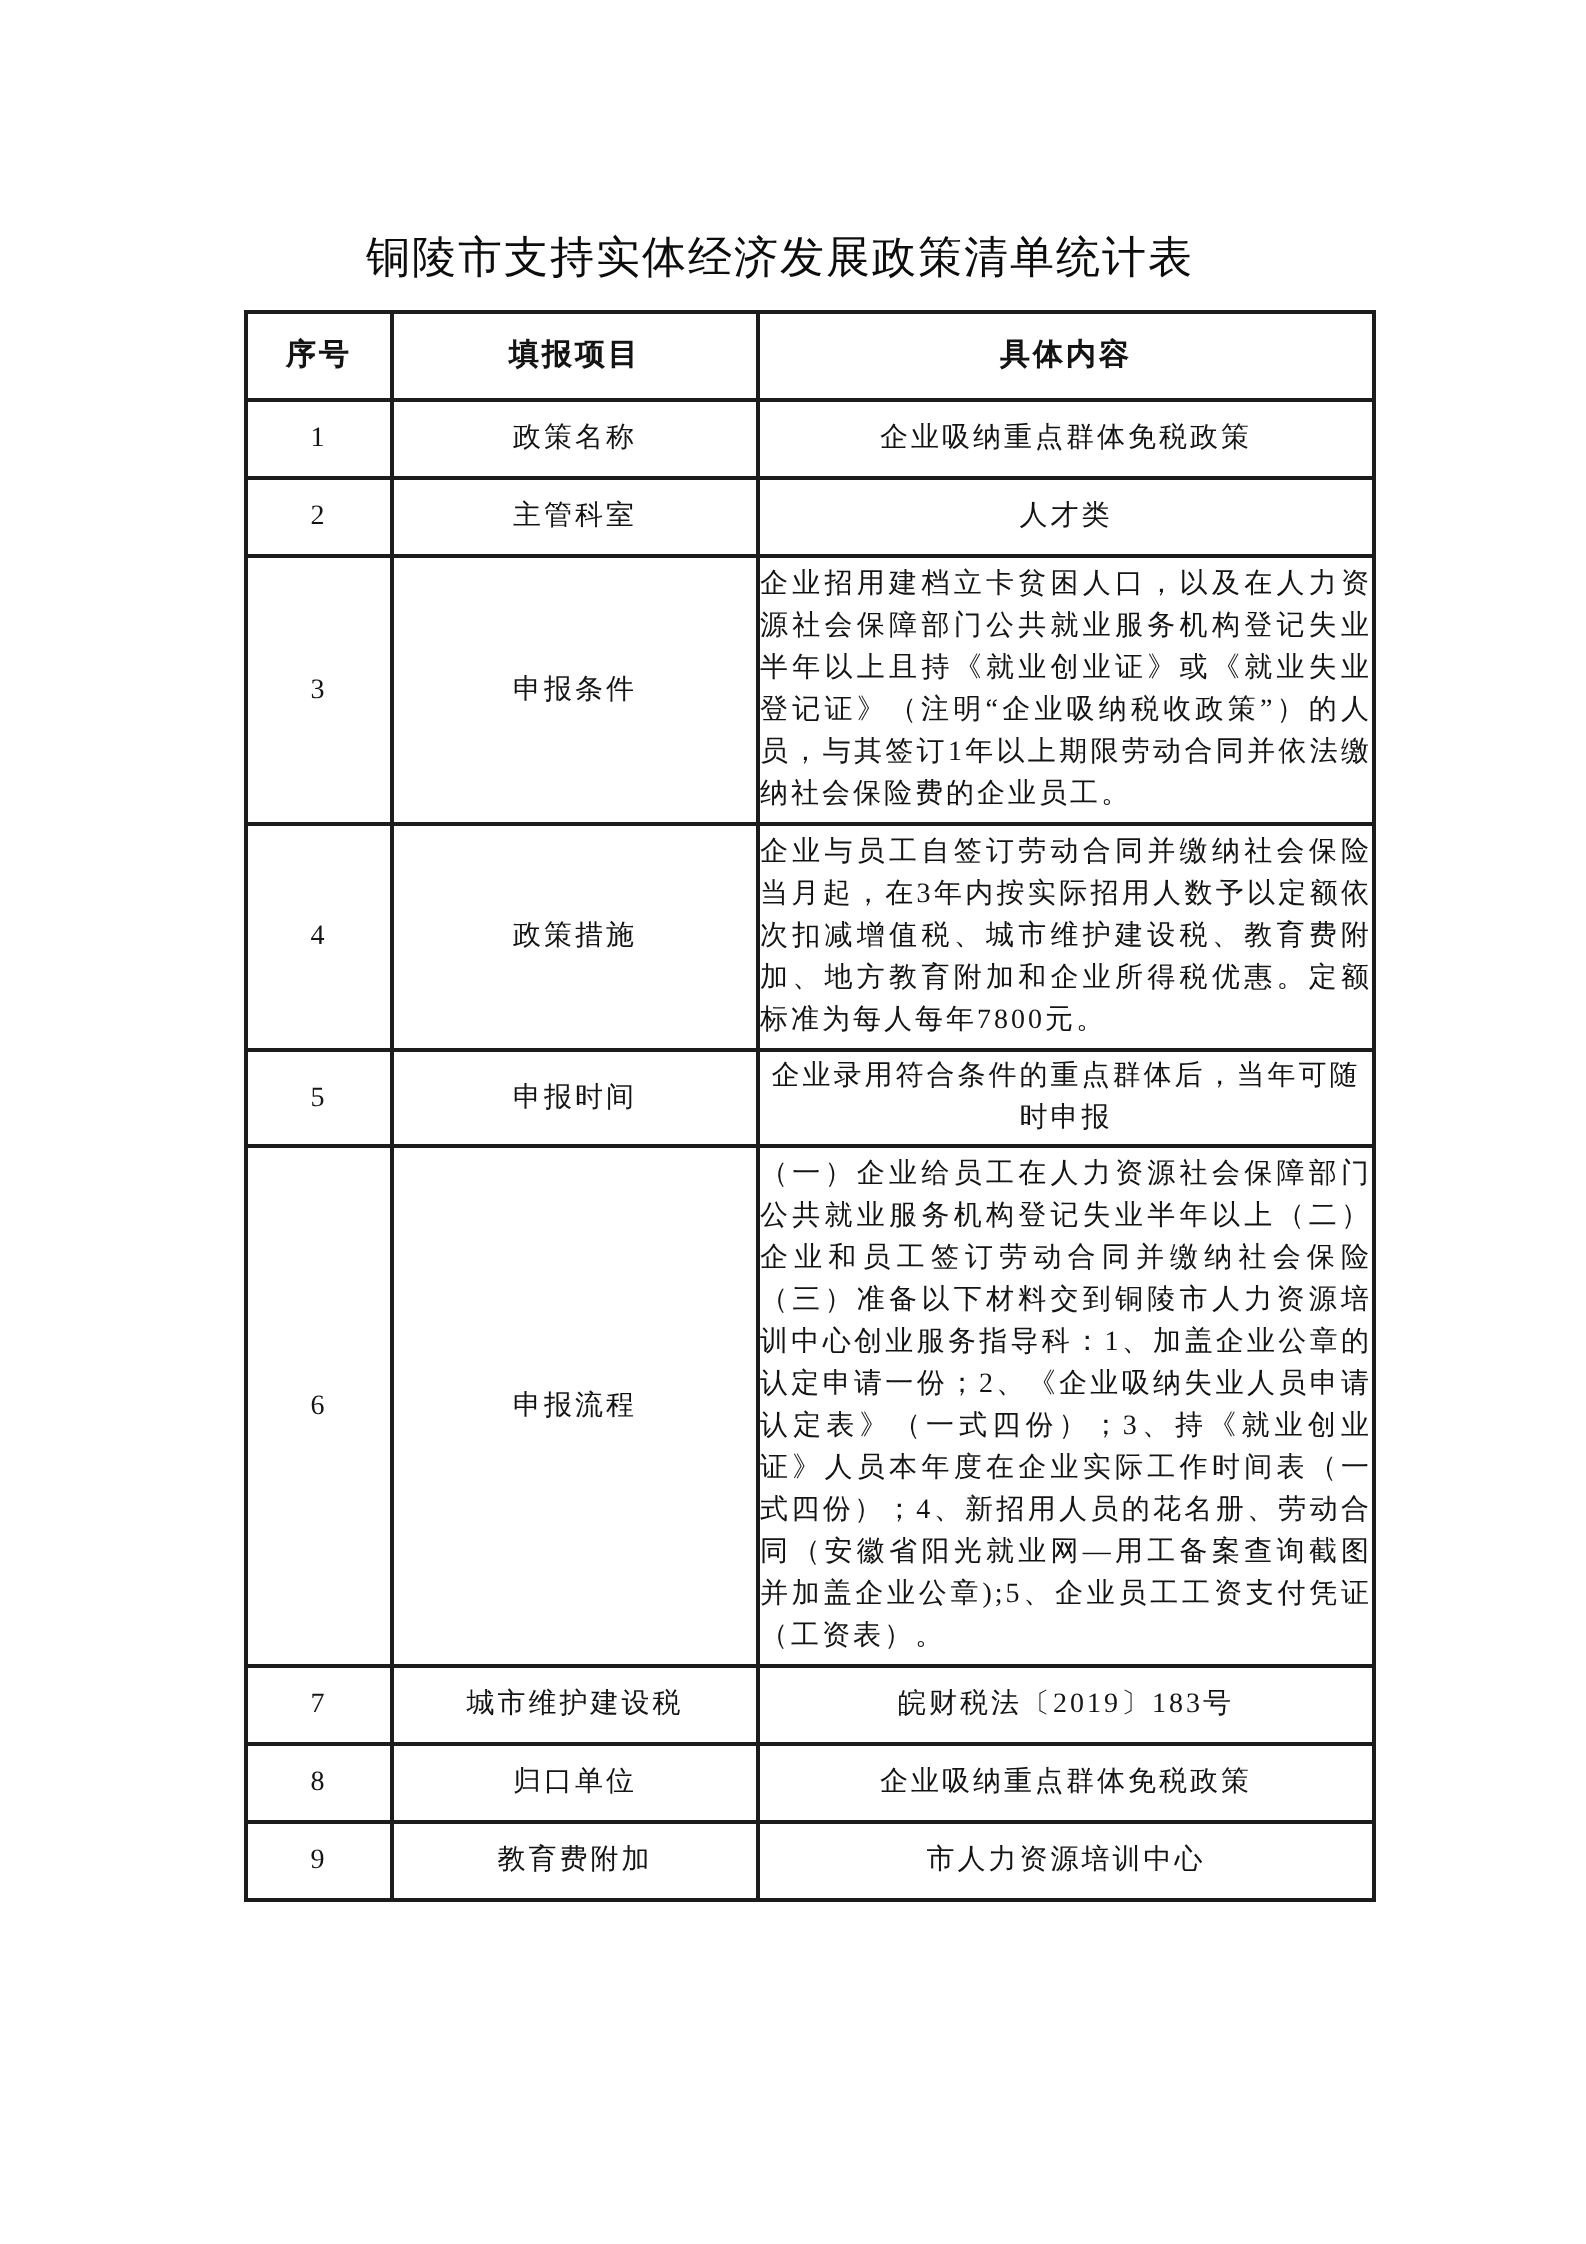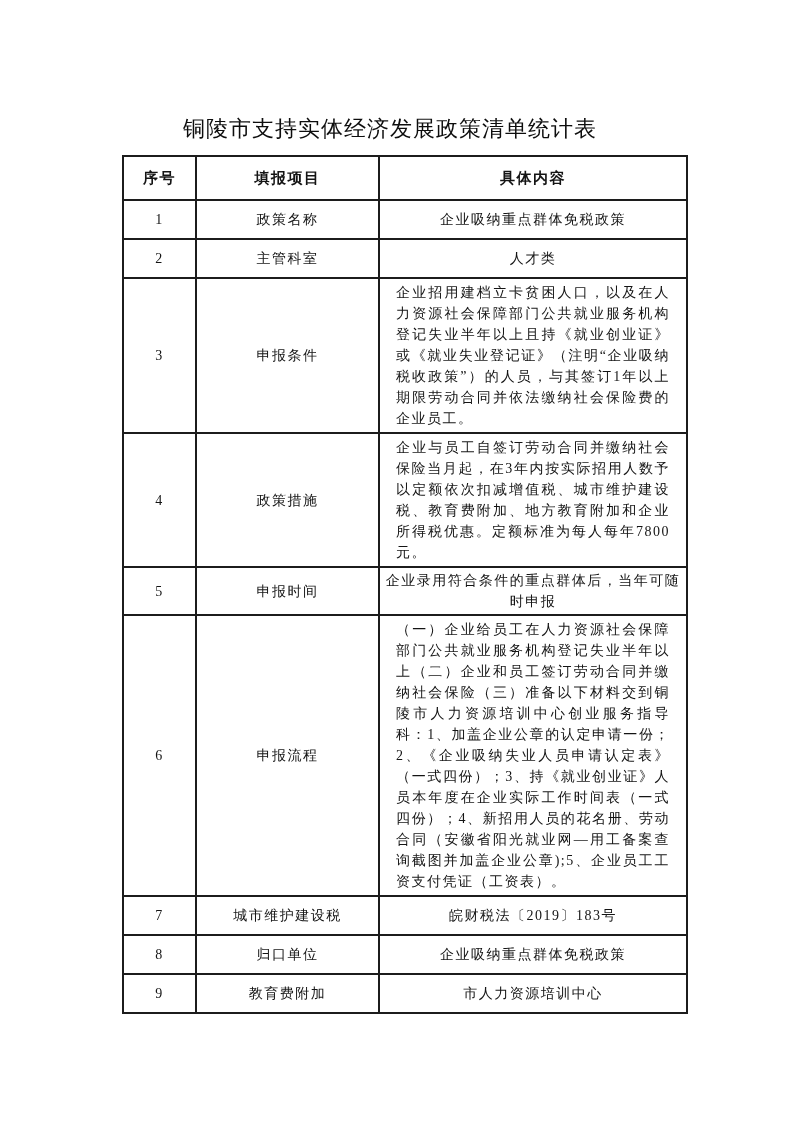--- a/index.html
+++ b/index.html
@@ -69,21 +69,21 @@
     text-align: center;
     letter-spacing: 2px;
     margin-top: 28px;
   }
   td.cell-content.align-center {
     text-align: center;
   }
   td.cell-content.align-justify {
     text-align: justify;
     text-align-last: left;
-    padding: 3px 16px;
+    padding: 3px 0;
   }
 </style>
 </head>
 <body>
 
 <div class="page">
 
   <h1 class="title">铜陵市支持实体经济发展政策清单统计表</h1>
 
   <table class="policy-table">

